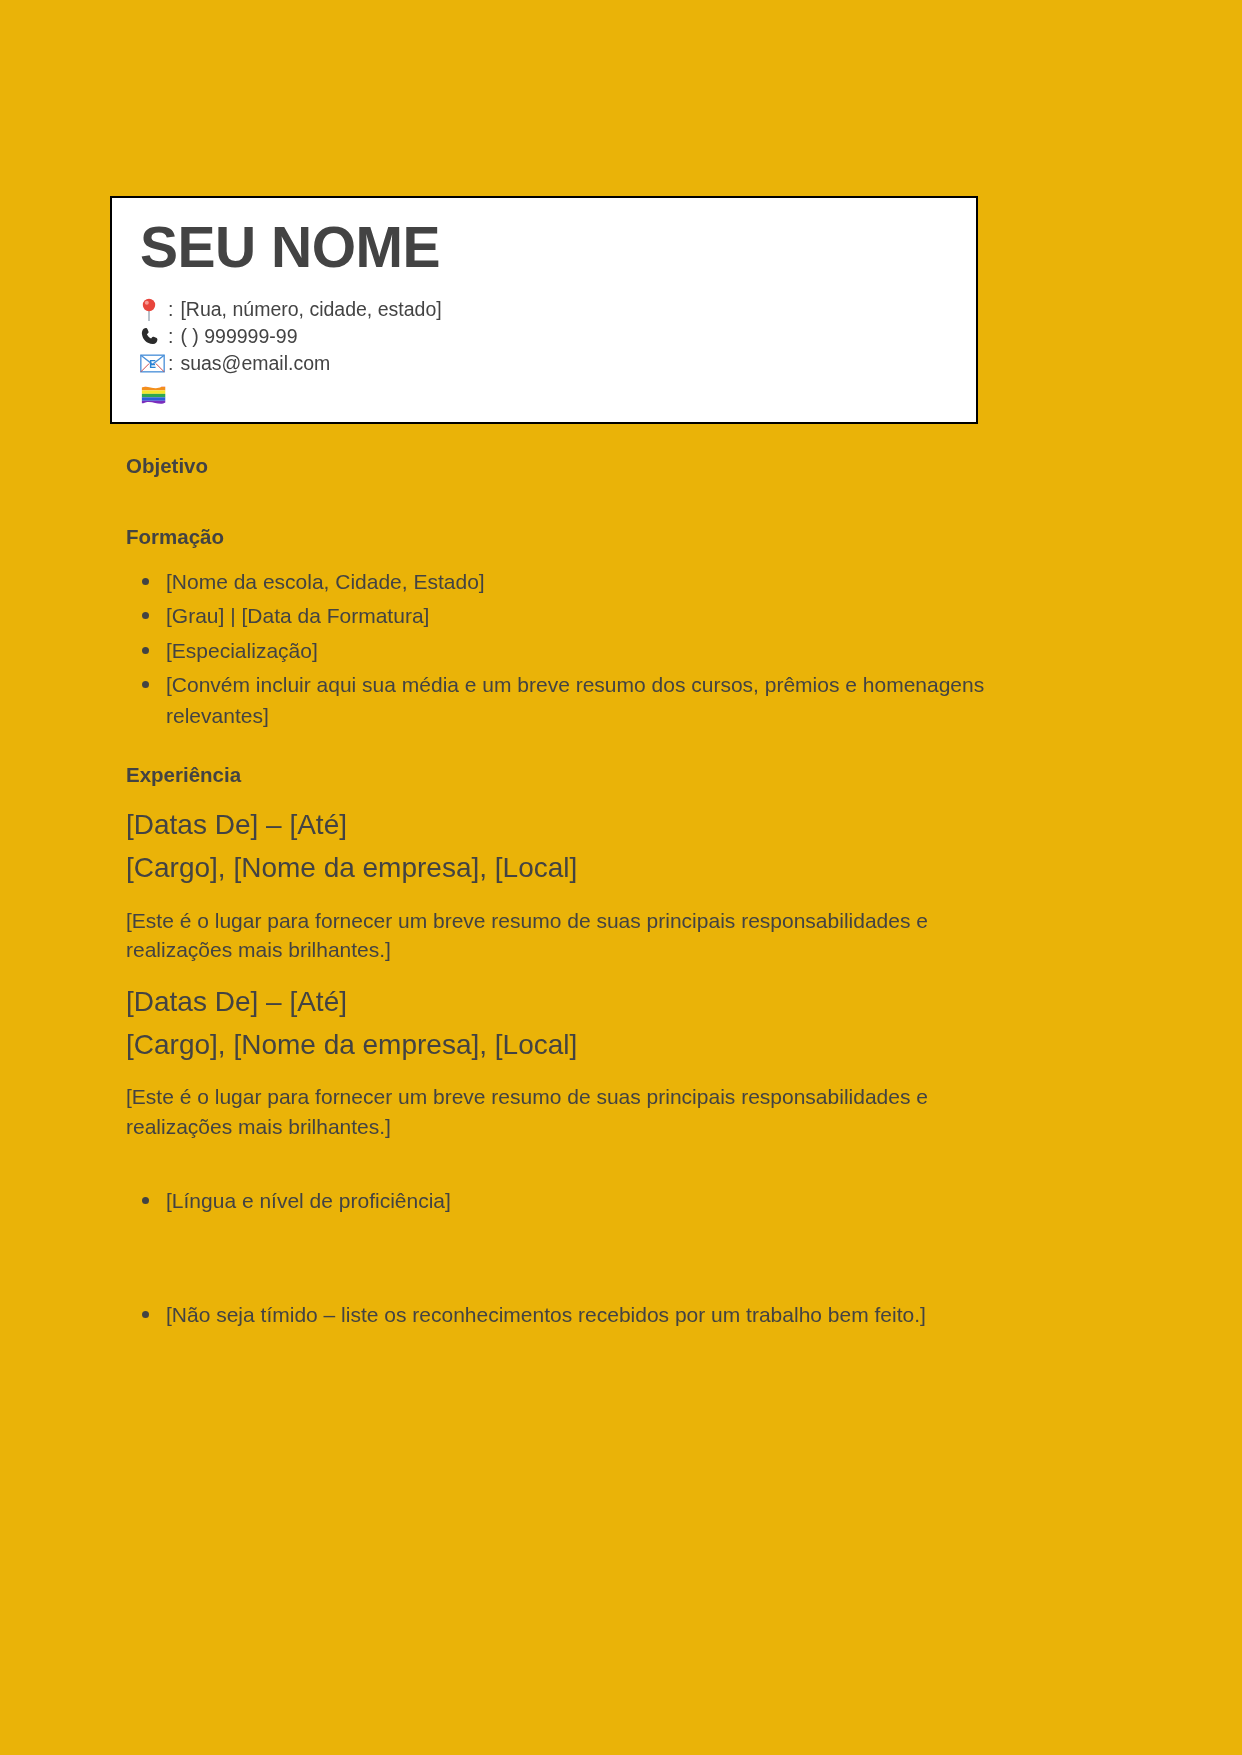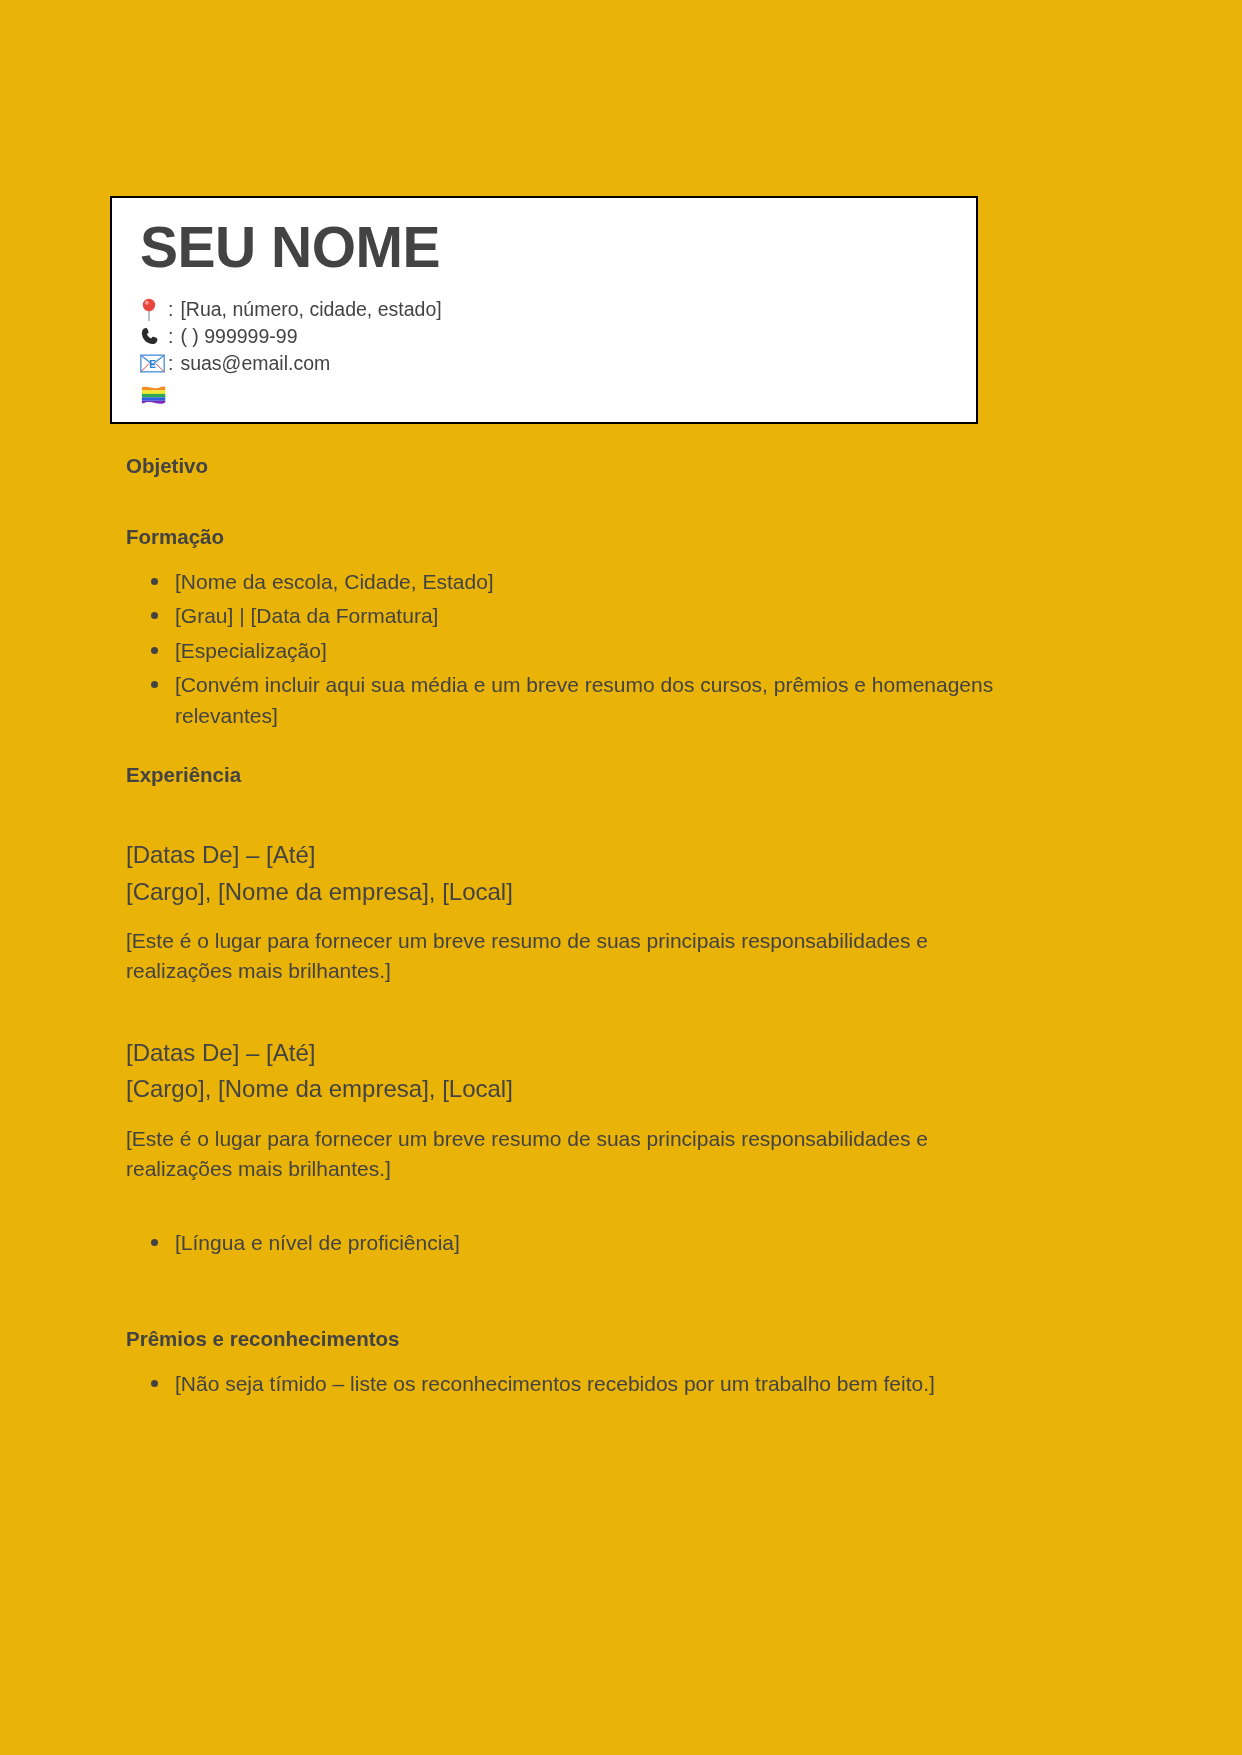--- a/index.html
+++ b/index.html
@@ -121,38 +121,37 @@
     margin: 0;
     padding: 0 0 0 36px;
     list-style: none;
   }
   ul.bullets li {
     position: relative;
     font-size: 21px;
     color: #434343;
     line-height: 1.48;
     padding-left: 0;
-    margin: 0 0 3px 13px;
+    margin: 0 0 3px 4px;
   }
   ul.bullets li::before {
     content: "";
     position: absolute;
     left: -24px;
     top: 12px;
     width: 7px;
     height: 7px;
     border-radius: 50%;
     background: #434343;
   }
 
   .exp-block .lines {
-    font-size: 24px;
+    font-size: 28px;
     line-height: 1.52;
     color: #434343;
-    margin-top: 33px;
   }
 </style>
 </head>
 <body>
 
 <div class="page">
 
   <div class="header-box">
 
     <div class="name">SEU NOME</div>
@@ -269,21 +268,20 @@
     <section>
       <div class="gap-sm"></div>
       <ul class="bullets">
         <li>[Língua e nível de proficiência]</li>
       </ul>
     </section>
 
     <div class="gap-xl"></div>
 
     <section>
-      <h2 class="section-title">Prêmios e reconhecimentos</h2>
       <div class="gap-sm"></div>
       <ul class="bullets">
         <li>[Não seja tímido – liste os reconhecimentos recebidos por um trabalho bem feito.]</li>
       </ul>
     </section>
 
   </div>
 </div>
 
 </body></html>

